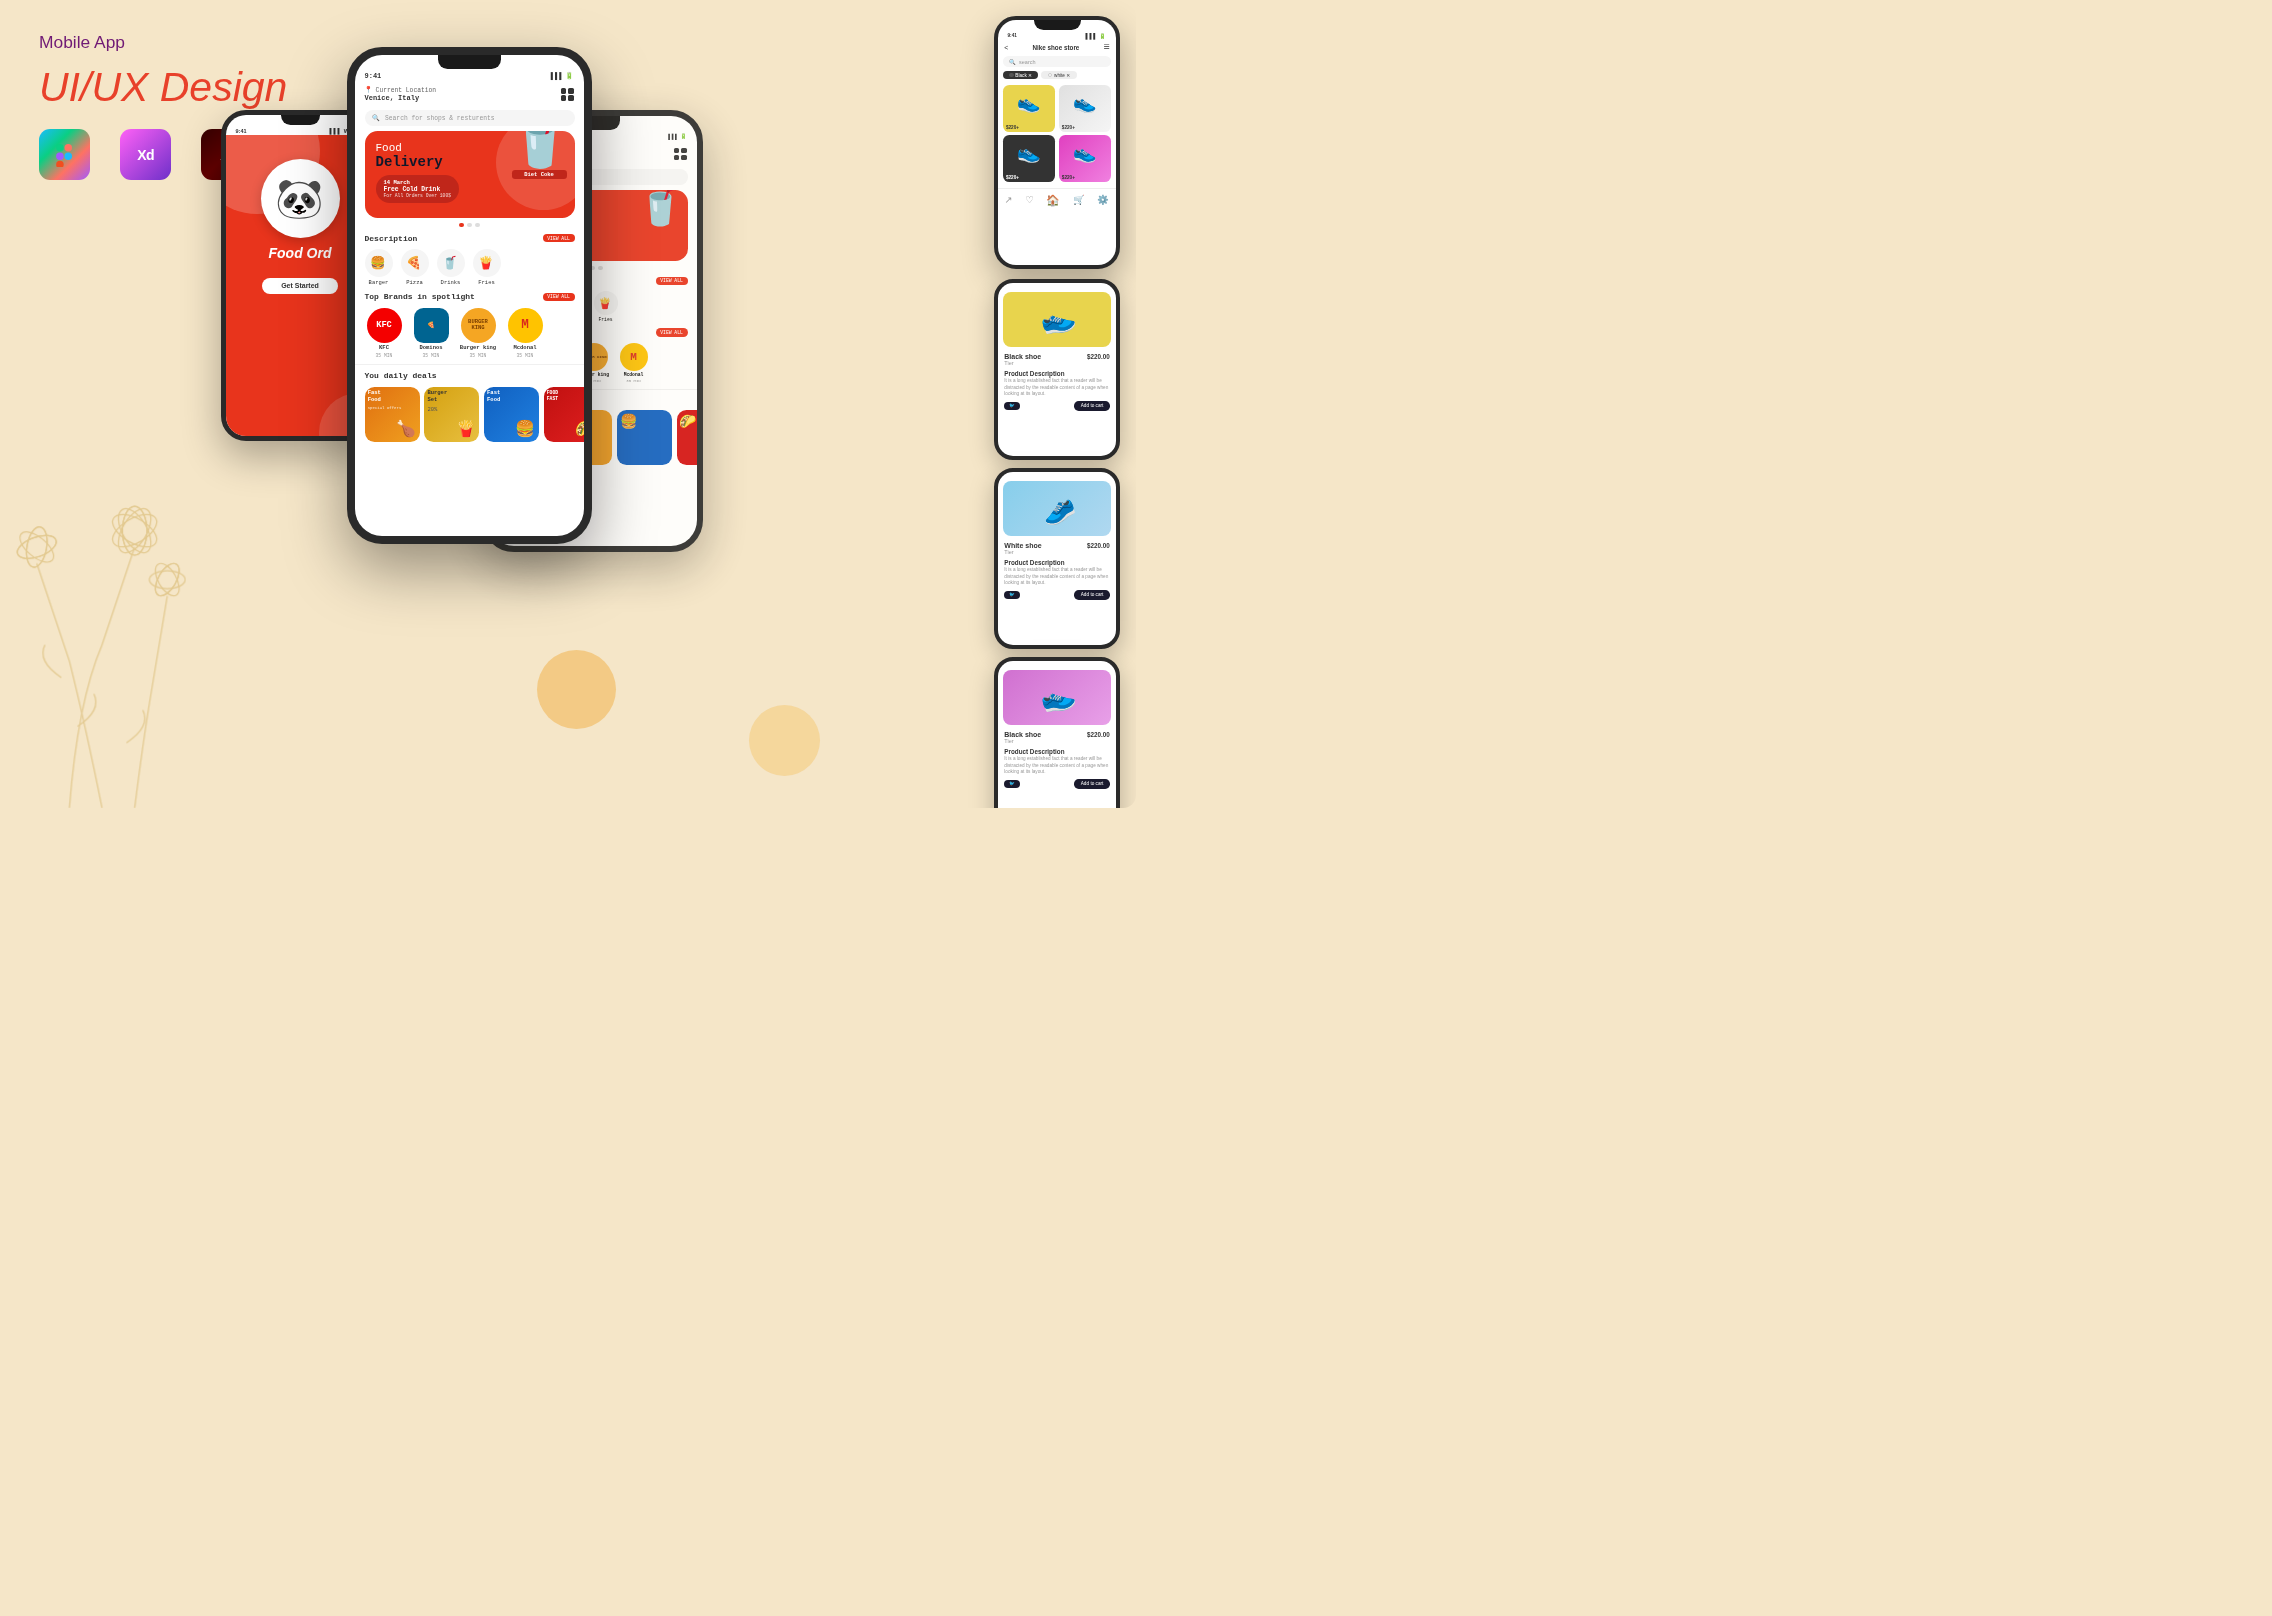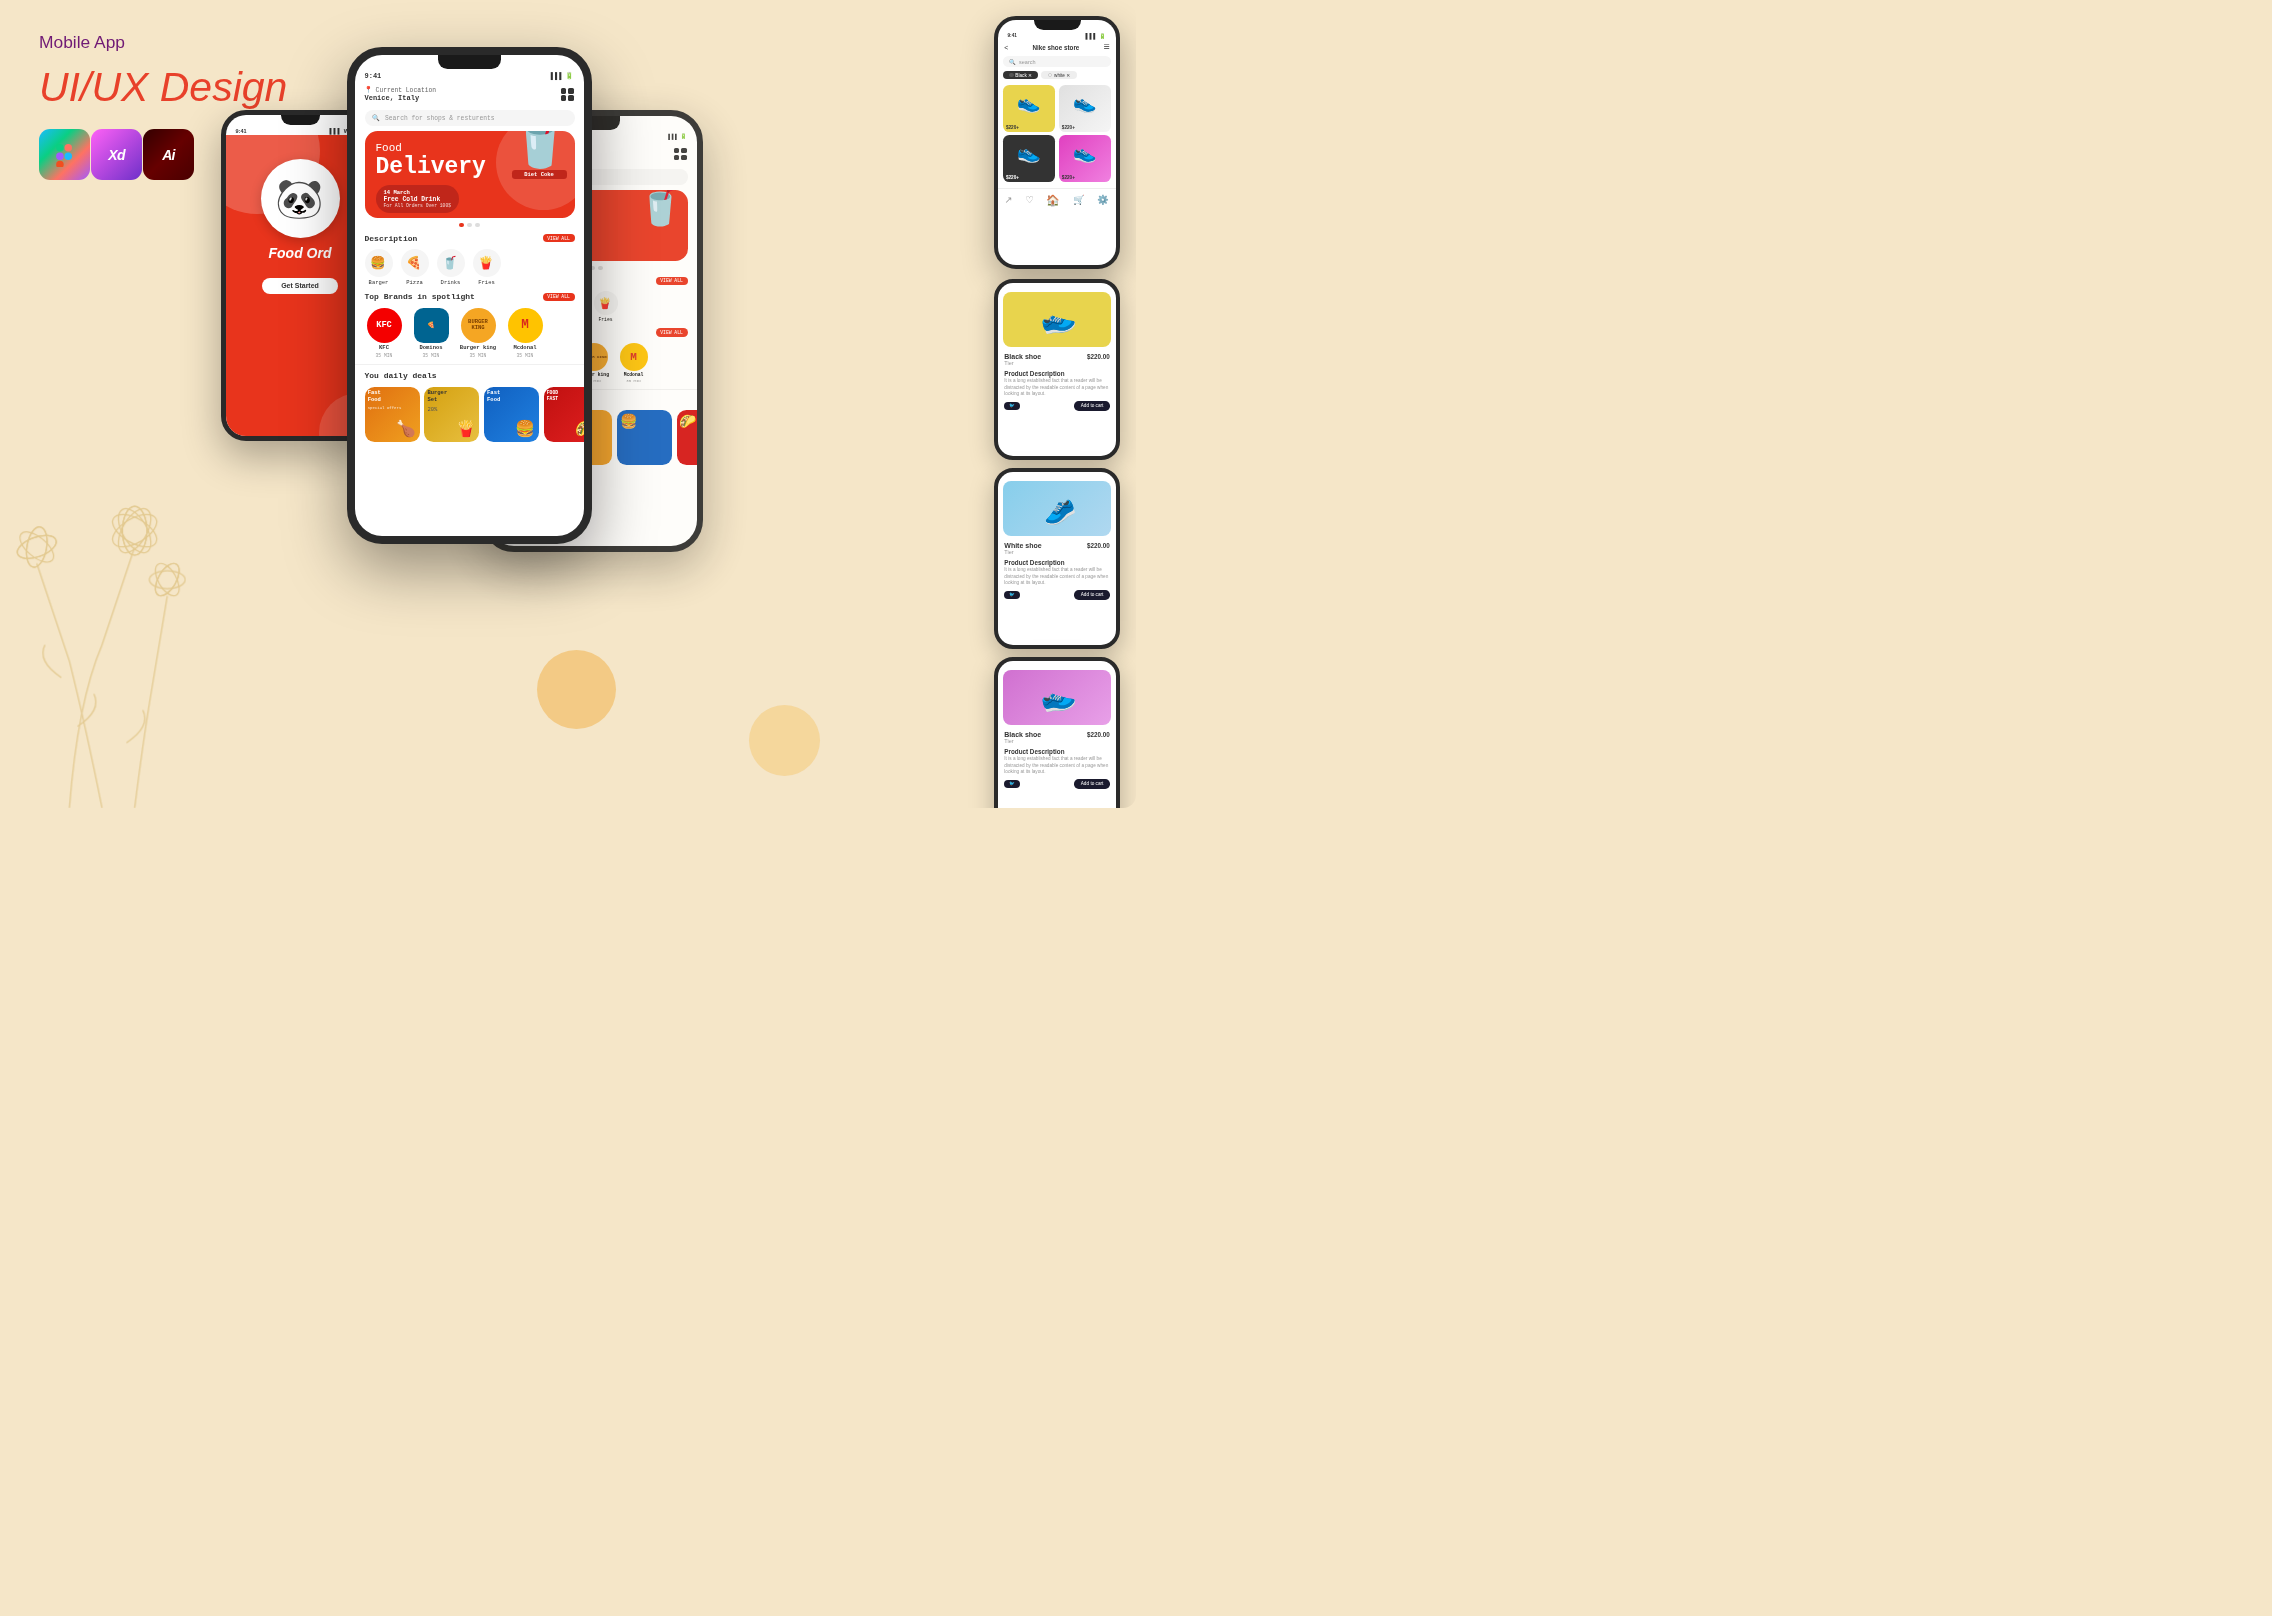--- a/index.html
+++ b/index.html
@@ -41,23 +41,22 @@
     .main-title {
       font-size: 41px;
       font-weight: 400;
       color: #e8412a;
       font-style: italic;
       line-height: 1.1;
     }
 
     .tool-icons {
       display: flex;
-      gap: 1px;
+      gap: 30px;
       margin-top: 19px;
-      font-style: italic;
     }
 
     .tool-icon {
       width: 51px;
       height: 51px;
       border-radius: 11px;
       display: flex;
       align-items: center;
       justify-content: center;
       font-size: 17.4px;
@@ -231,22 +230,22 @@
       overflow: hidden;
     }
 
     .hero-title {
       font-size: 11px;
       color: white;
       font-weight: 400;
     }
 
     .hero-subtitle {
-      font-size: 23px;
-      color: #ffffff;
+      font-size: 14px;
+      color: #0f172a;
       font-weight: 900;
     }
 
     .promo-pill {
       background: #c0261a;
       border-radius: 16px;
       padding: 4.7px 8px;
       margin-top: 4.7px;
       display: inline-block;
     }

